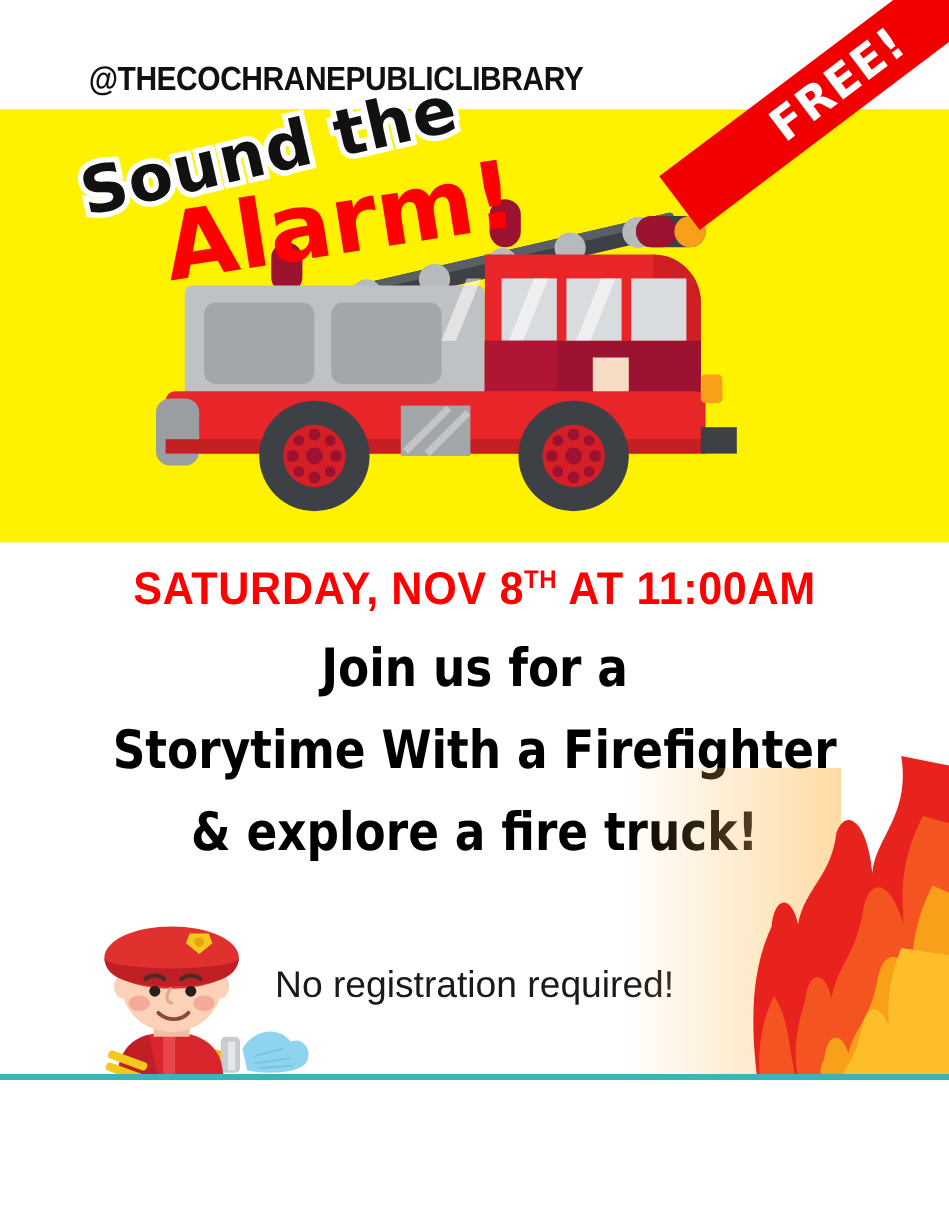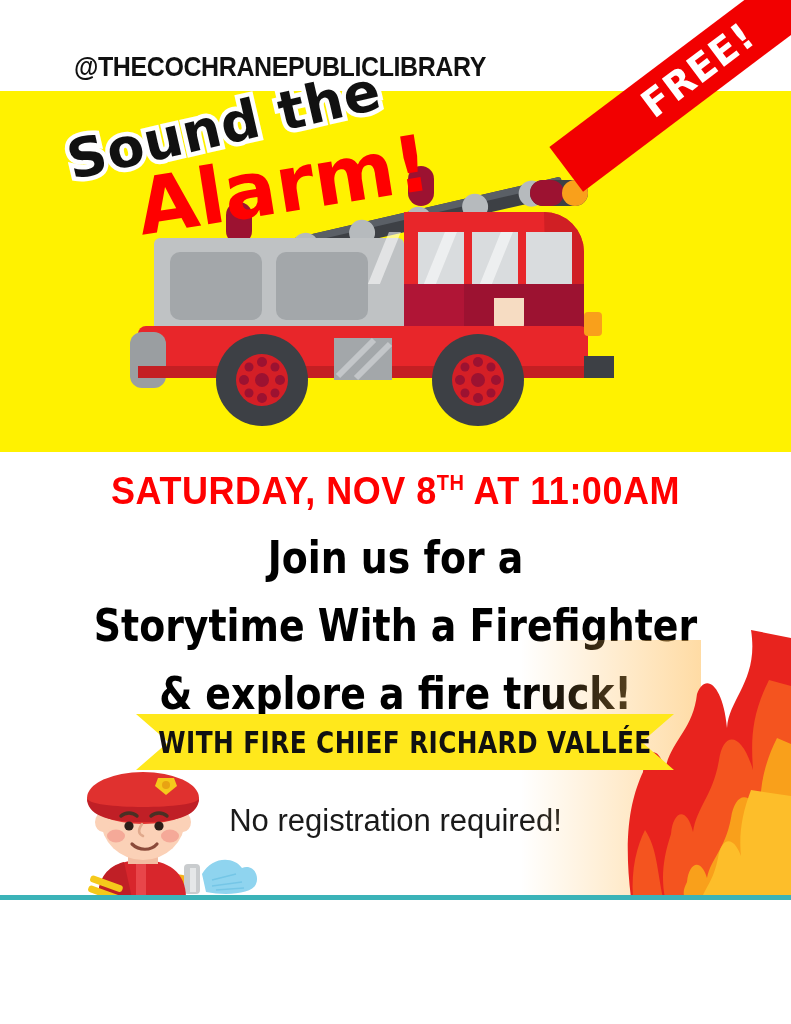--- a/index.html
+++ b/index.html
@@ -190,24 +190,20 @@
   <div class="ribbon">
     <span>FREE!</span>
   </div>
 
   <div class="dateline"><span>SATURDAY, NOV 8</span><sup>TH</sup><span> AT 11:00AM</span></div>
 
   <div class="bigline l1">Join us for a</div>
   <div class="bigline l2">Storytime With a Firefighter</div>
   <div class="bigline l3">&amp; explore a fire truck!</div>
 
-  <div class="cbanner">
-    <div class="bg2"></div>
-    <div class="txt">WITH FIRE CHIEF RICHARD VALLÉE</div>
-  </div>
 
   <div class="noreg">No registration required!</div>
 
   <div class="glow"></div>
 
   <svg class="flames" viewBox="0 0 190 278" xmlns="http://www.w3.org/2000/svg">
     <path d="M150 10 C158 60 128 78 126 108 C122 64 104 52 96 74 C92 110 70 120 64 150
              C58 124 44 128 42 152 C30 178 22 214 30 278 L190 278 L190 18 Z" fill="#e8231e"></path>
     <path d="M168 60 C150 96 150 120 152 150 C140 110 122 112 118 140 C112 176 96 186 92 212
              C86 186 72 190 70 214 C62 238 60 258 64 278 L190 278 L190 66 Z" fill="#f4541f"></path>

